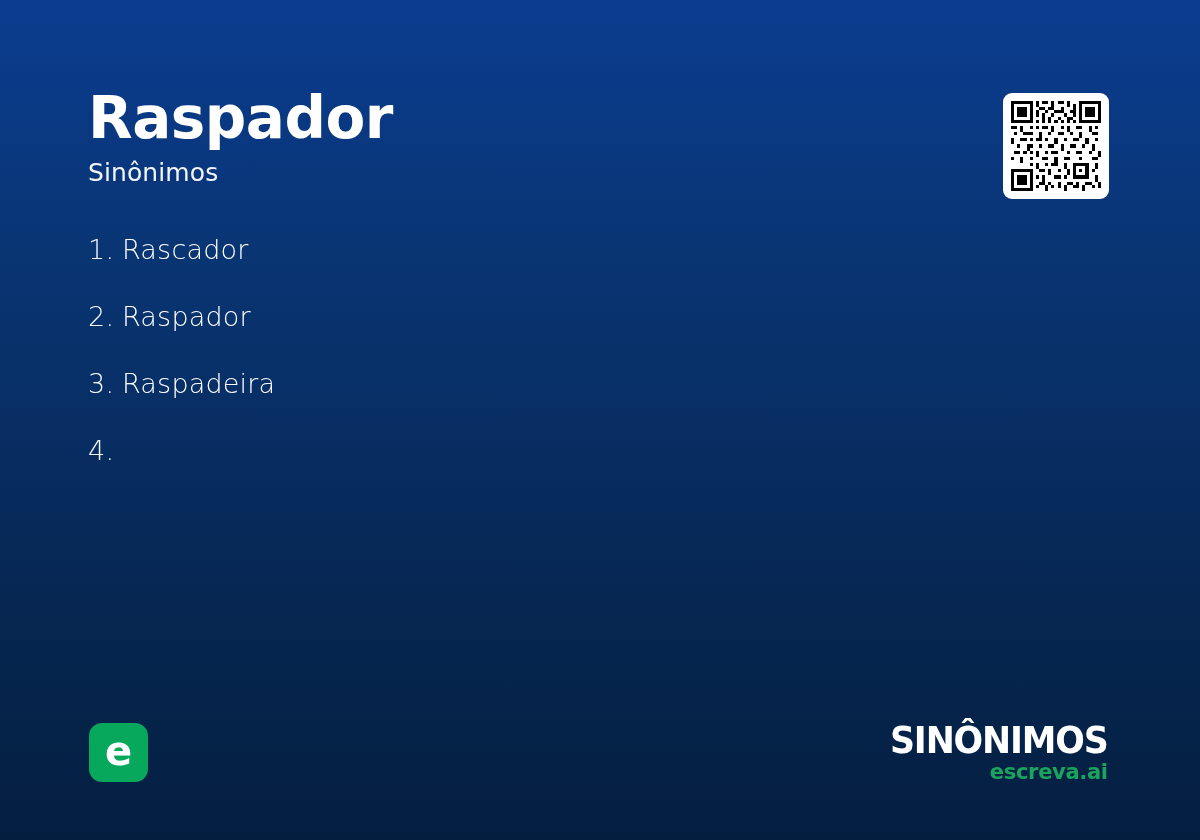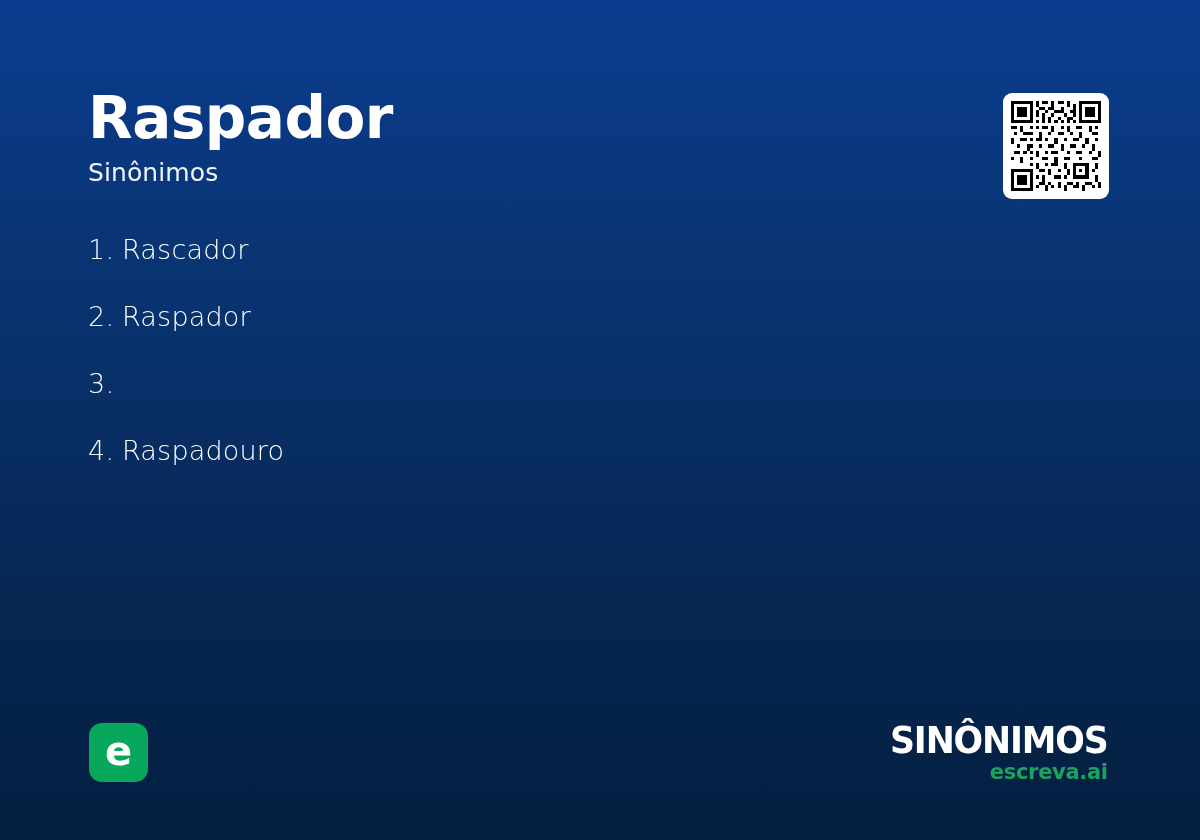--- a/index.html
+++ b/index.html
@@ -321,24 +321,24 @@
     <li class="syn-item">
       <span class="syn-num">1.</span>
       <span class="syn-word">Rascador</span>
     </li>
     <li class="syn-item">
       <span class="syn-num">2.</span>
       <span class="syn-word">Raspador</span>
     </li>
     <li class="syn-item">
       <span class="syn-num">3.</span>
+      <span class="syn-word">Raspadeira</span>
     </li>
     <li class="syn-item">
       <span class="syn-num">4.</span>
-      <span class="syn-word">Raspadouro</span>
     </li>
   </ul>
 
   <div class="brand-badge">
     <span class="glyph">e</span>
   </div>
 
   <div class="logo">
     <div class="logo-main">SINÔNIMOS</div>
     <div class="logo-sub">escreva.ai</div>

